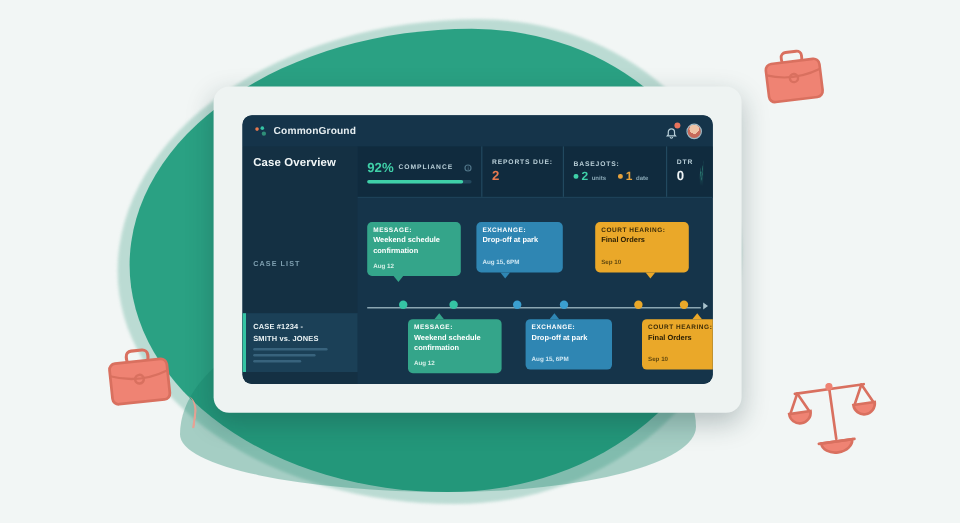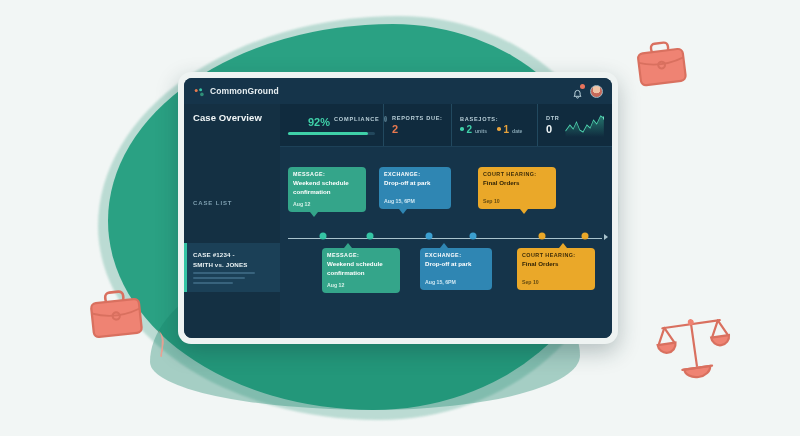--- a/index.html
+++ b/index.html
@@ -25,21 +25,21 @@
   .blob-dark{
     position:absolute;left:150px;top:250px;width:430px;height:160px;
     background:#16836a;opacity:.35;
     border-radius:50% 50% 48% 52% / 70% 66% 34% 30%;
   }
 
   
   .device{
     position:absolute;left:178px;top:72px;width:440px;height:272px;
     background:#eef3f2;border-radius:13px;
-    padding:6px;box-sizing:border-box;
+    padding:24px;box-sizing:border-box;
     box-shadow:0 8px 22px rgba(20,50,55,.28);
   }
   .screen{
     width:100%;height:100%;background:#15344a;border-radius:8px;
     overflow:hidden;display:flex;flex-direction:column;
   }
 
   
   .topbar{height:26px;flex:0 0 26px;display:flex;align-items:center;
     padding:0 9px;background:#15344a;justify-content:space-between;}
@@ -83,21 +83,21 @@
   
   .stats{flex:0 0 42px;display:flex;align-items:stretch;
     background:#102b3e;border-bottom:1px solid #1d4158;}
   .stat{padding:6px 8px;display:flex;flex-direction:column;justify-content:center;
     border-right:1px solid #22495f;box-sizing:border-box;}
   .stat:last-child{border-right:none;}
   .s1{width:104px;flex:0 0 104px;}
   .s2{width:68px;flex:0 0 68px;}
   .s3{width:86px;flex:0 0 86px;}
   .s4{flex:1;flex-direction:row;align-items:center;gap:5px;}
-  .srow{display:flex;align-items:flex-start;gap:4px;margin-left:20px;}
+  .srow{display:flex;align-items:center;gap:4px;}
   .big-pct{color:#3fd0a8;font-size:11px;font-weight:700;}
   .cap{color:#b9cfd8;font-size:5.6px;font-weight:700;letter-spacing:.8px;}
   .info-dot{width:6px;height:6px;border-radius:50%;border:1px solid #4f7487;
     color:#6e92a4;font-size:4.5px;line-height:6px;text-align:center;
     margin-left:auto;box-sizing:border-box;}
   .bar{height:3px;border-radius:2px;background:#22475c;margin-top:4px;position:relative;}
   .bar-fill{position:absolute;left:0;top:0;bottom:0;border-radius:2px;background:#3fd0a8;}
   .lab{color:#b9cfd8;font-size:5.6px;font-weight:700;letter-spacing:.7px;}
   .num-amber{color:#e8794f;font-size:11px;font-weight:700;margin-top:2px;}
   .num-white{color:#eef4f6;font-size:11px;font-weight:700;margin-top:2px;}

